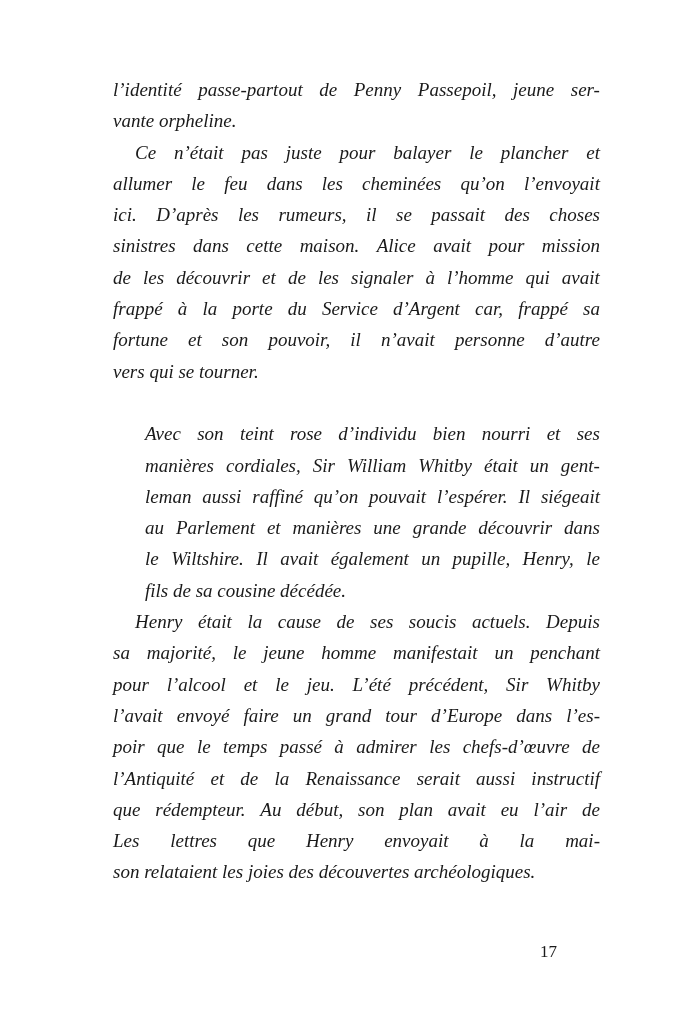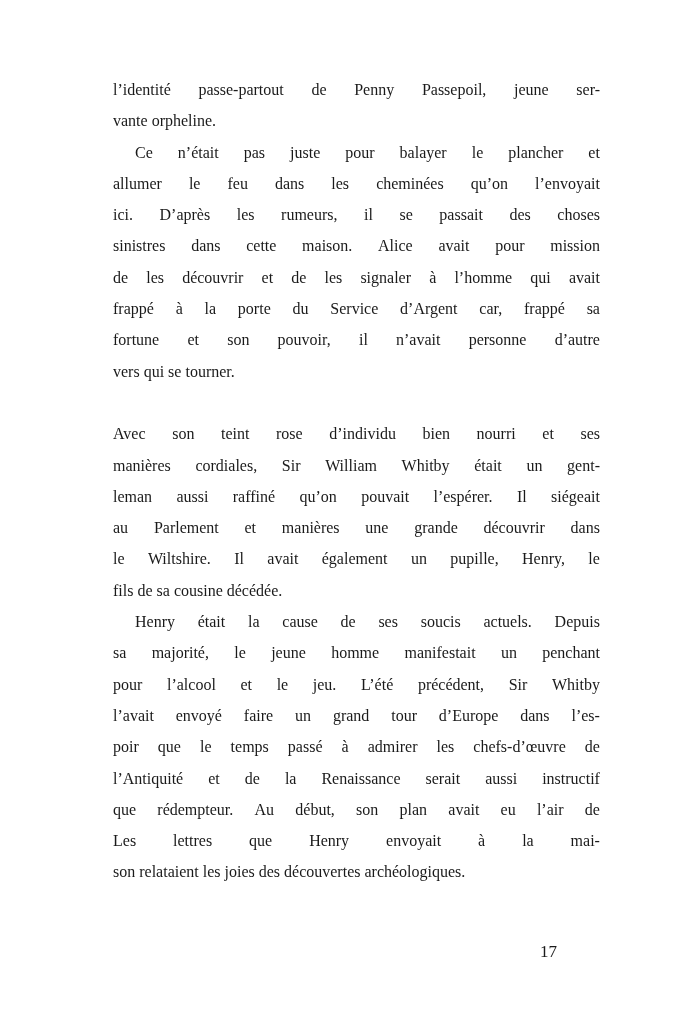--- a/index.html
+++ b/index.html
@@ -33,31 +33,33 @@
   }
 
   .para {
     margin: 0;
     padding: 0;
   }
 
   
   .para.block-gap {
     margin-top: 31.3px;
+    margin-left: 32px;
   }
 
   
   .line {
     display: block;
     width: 100%;
     height: 31.3px;
     line-height: 31.3px;
-    font-size: 16px;
+    font-size: 19px;
     white-space: nowrap;
     letter-spacing: 0;
+    font-style: italic;
   }
 
   
   .line.justify {
     display: flex;
     justify-content: space-between;
   }
   .line.justify > span {
     white-space: pre;
   }

